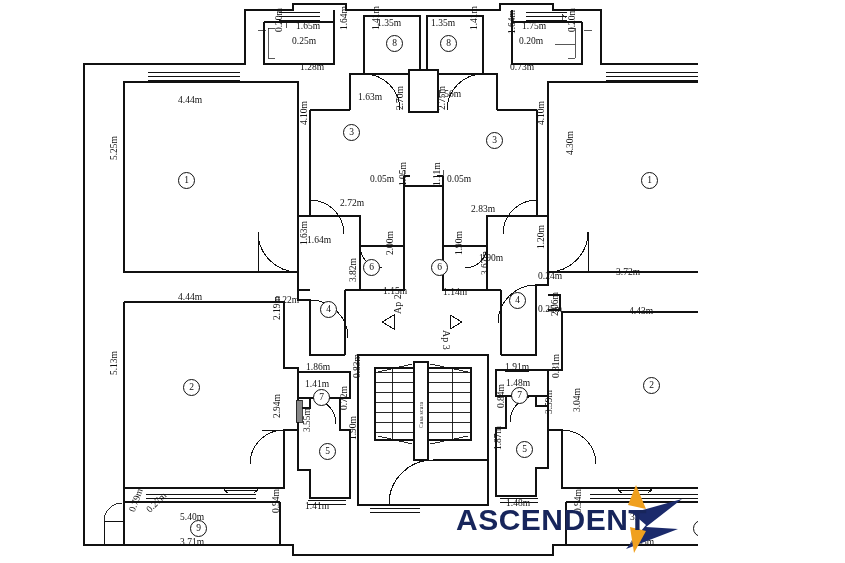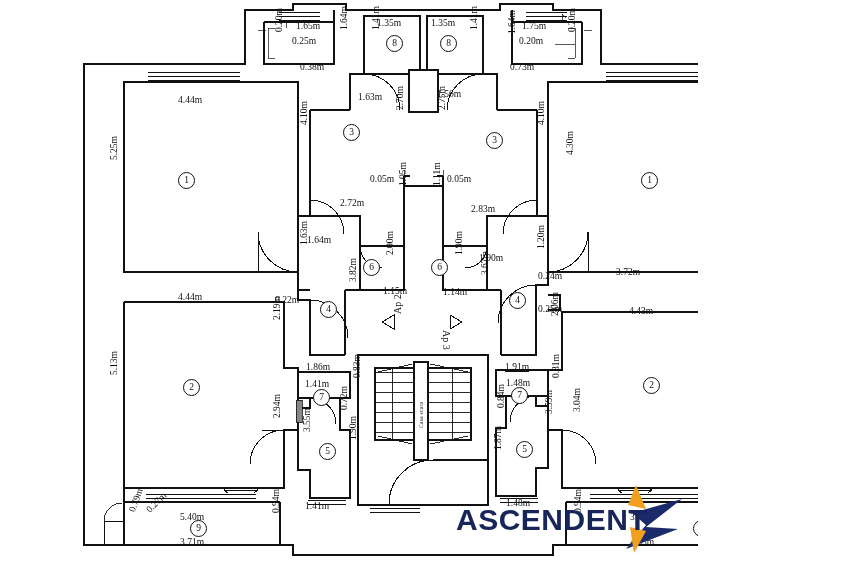--- a/index.html
+++ b/index.html
@@ -203,21 +203,21 @@
         <path d="M462,322 L450,315 L450,329 Z" fill="#fff"></path>
       </g>
 
     </g>
   </svg>
 
   <div id="dims">
       <div class="lbl" style="left: 296px; top: 22px;">1.65m</div>
       <div class="lbl" style="left: 292px; top: 37px;">0.25m</div>
       <div class="lbl v" style="left: 275px; top: 32px; transform: rotate(-90deg);">0.20m</div>
-      <div class="lbl" style="left: 300px; top: 63px;">0.38m</div>
+      <div class="lbl" style="left: 300px; top: 63px;">1.28m</div>
       <div class="lbl v" style="left: 340px; top: 30px; transform: rotate(-90deg);">1.64m</div>
       <div class="lbl" style="left: 377px; top: 19px;">1.35m</div>
       <div class="lbl v" style="left: 372px; top: 30px; transform: rotate(-90deg);">1.41m</div>
       <div class="lbl" style="left: 431px; top: 19px;">1.35m</div>
       <div class="lbl v" style="left: 470px; top: 30px; transform: rotate(-90deg);">1.41m</div>
       <div class="lbl" style="left: 522px; top: 22px;">1.75m</div>
       <div class="lbl" style="left: 519px; top: 37px;">0.20m</div>
       <div class="lbl v" style="left: 568px; top: 32px; transform: rotate(-90deg);">0.20m</div>
       <div class="lbl v" style="left: 508px; top: 34px; transform: rotate(-90deg);">1.64m</div>
       <div class="lbl" style="left: 510px; top: 63px;">0.73m</div>

